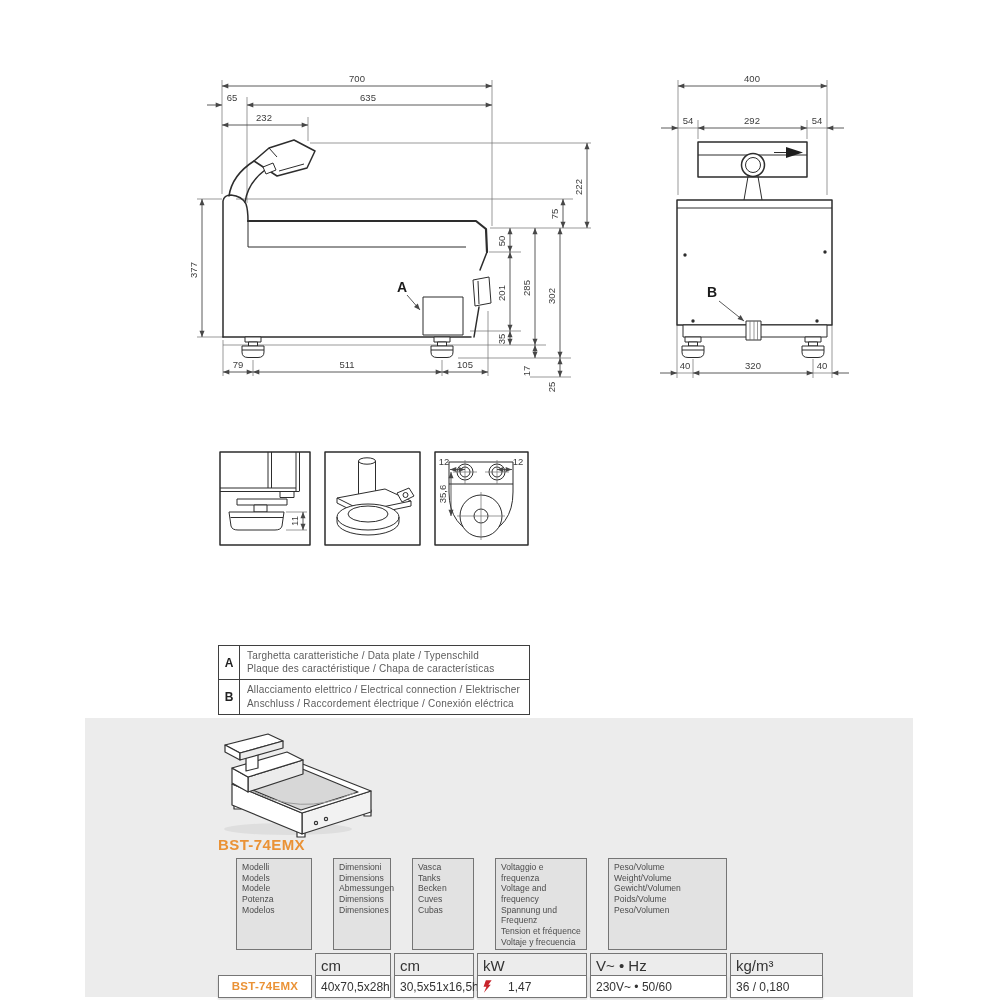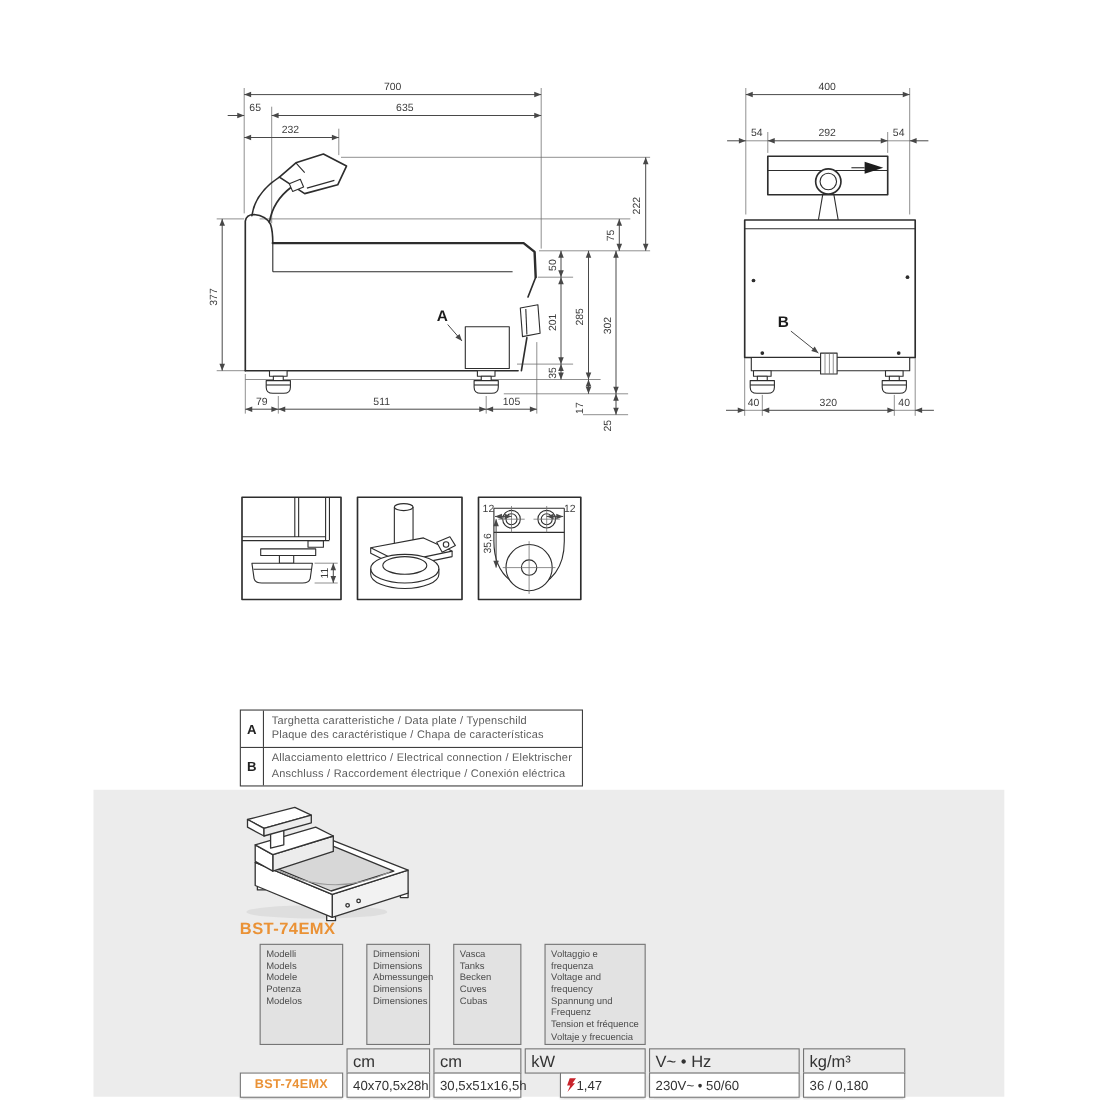--- a/index.html
+++ b/index.html
@@ -28,21 +28,21 @@
   .spec{left:218px;top:858px;width:612px;}
   .srow{display:grid;grid-template-columns:94px 76px 80px 110px 137px 93px;column-gap:3px;}
   .srow.header{margin-bottom:3px;}
   .hcell{background:#e2e2e2;border:1px solid #757575;padding:3px 5px 2px;font-size:8.6px;
          line-height:1.24;color:#4c4c4c;margin-left:18px;}
   .ucell{border:1px solid #757575;padding:2.5px 5px 1.5px;font-size:15px;color:#333;}
   .ucell.empty{border:none;background:none;}
   .dcell{background:#fff;border:1px solid #757575;margin-top:-1px;padding:3.5px 5px;
          font-size:12px;color:#333;box-shadow:0 2px 2px rgba(0,0,0,0.13);}
   .dcell.model{color:#ea9236;font-weight:bold;text-align:center;font-size:11.5px;letter-spacing:0.3px;}
-  .powercell{display:flex;align-items:center;gap:0;margin-left:32px;}
+  .powercell{display:flex;align-items:center;gap:16px;}
 </style>
 </head>
 <body>
 
 <svg class="abs" style="left:0;top:0" width="1000" height="600" viewBox="0 0 1000 600">
   <defs>
     <marker id="arr" viewBox="0 0 10 10" refX="9" refY="5" markerWidth="9" markerHeight="7" orient="auto-start-reverse" markerUnits="userSpaceOnUse">
       <path d="M0,1.4 L9,5 L0,8.6 Z" fill="#474747"></path>
     </marker>
   </defs>
@@ -290,20 +290,27 @@
         <div>Cuves</div>
         <div>Cubas</div>
       </div>
     <div class="hcell">
         <div>Voltaggio e frequenza</div>
         <div>Voltage and frequency</div>
         <div>Spannung und Frequenz</div>
         <div>Tension et fréquence</div>
         <div>Voltaje y frecuencia</div>
       </div>
+    <div class="hcell">
+        <div>Peso/Volume</div>
+        <div>Weight/Volume</div>
+        <div>Gewicht/Volumen</div>
+        <div>Poids/Volume</div>
+        <div>Peso/Volumen</div>
+      </div>
   </div>
   <div class="srow units">
     <div class="ucell empty"></div>
     <div class="ucell">cm</div>
     <div class="ucell">cm</div>
     <div class="ucell">kW</div>
     <div class="ucell">V~ • Hz</div>
     <div class="ucell">kg/m³</div>
   </div>
   <div class="srow data">

